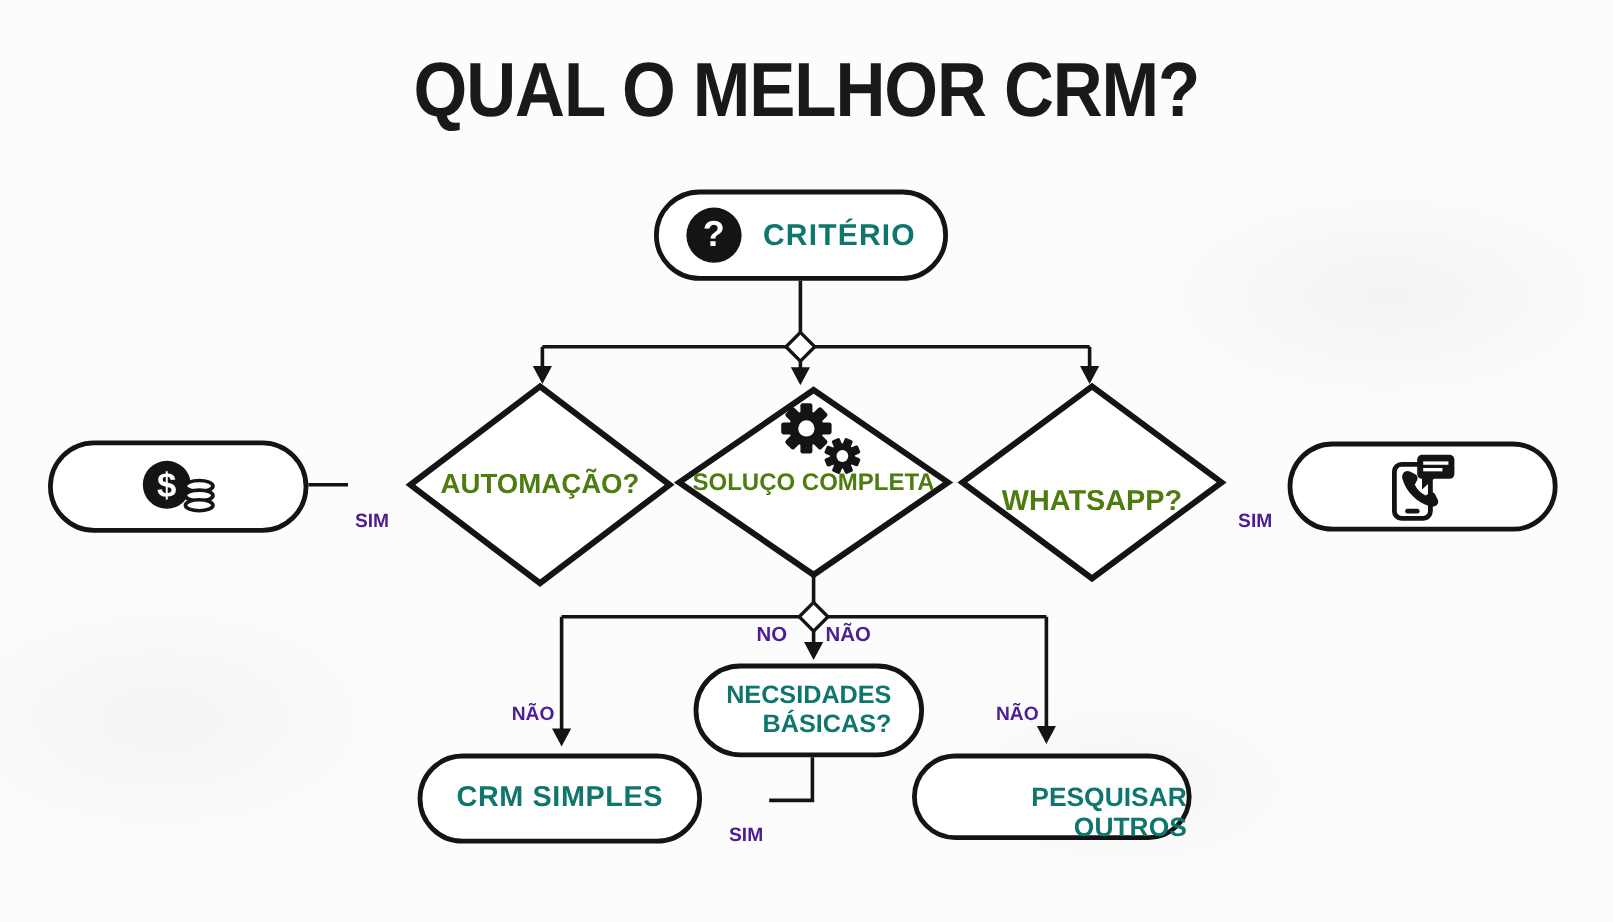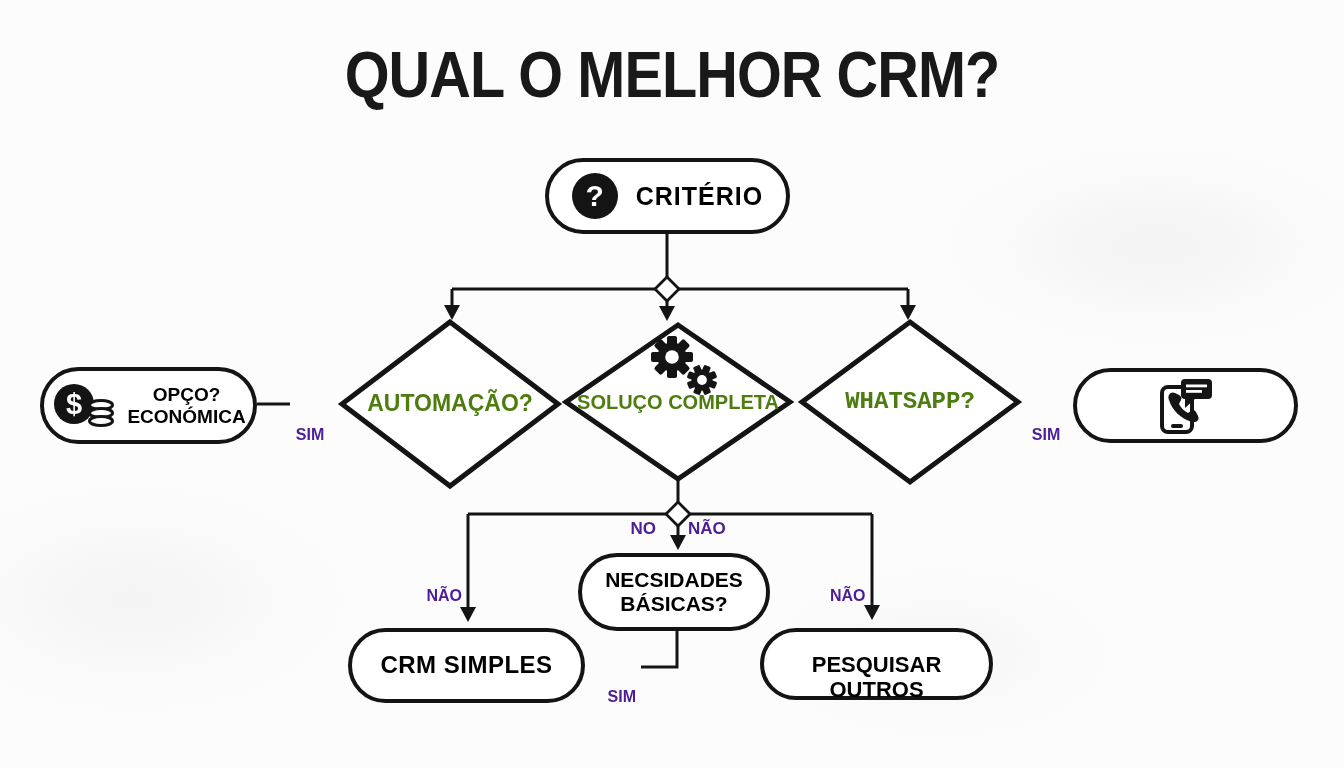--- a/index.html
+++ b/index.html
@@ -21,21 +21,21 @@
     text-align:center;font-size:64px;font-weight:800;letter-spacing:-1px;
     transform:scaleX(0.9);transform-origin:50% 50%;
     color:#191919;white-space:nowrap;
   }
 
   .pill{
     position:absolute;z-index:2;background:#fff;border:4px solid #141414;
     display:flex;align-items:center;justify-content:center;
     box-sizing:border-box;
   }
-  .pill-label{font-weight:700;color:#000000;text-align:center;line-height:1.12;}
+  .pill-label{font-weight:700;color:#0f766e;text-align:right;line-height:1.12;}
 
   .criterio{left:545px;top:158px;width:245px;height:76px;border-radius:38px;gap:18px;}
   .criterio .pill-label{font-size:25px;letter-spacing:1px;}
   .qcircle{
     width:46px;height:46px;border-radius:50%;background:#141414;color:#fff;
     display:flex;align-items:center;justify-content:center;
     font-size:30px;font-weight:800;flex:0 0 auto;
   }
 
   .economica{left:40px;top:367px;width:217px;height:77px;border-radius:39px;gap:10px;padding:0 10px;}
@@ -47,21 +47,21 @@
   .crm{left:348px;top:628px;width:237px;height:75px;border-radius:38px;}
   .crm .pill-label{font-size:24px;letter-spacing:0.5px;}
   .pesquisar{left:760px;top:628px;width:233px;height:72px;border-radius:36px;}
   .pesquisar .pill-label{font-size:22px;margin-top:28px;}
 
   .dlabel{
     position:absolute;z-index:2;text-align:center;font-weight:700;color:#4d7c0f;
   }
   .lbl-automacao{left:342px;top:390px;width:216px;font-size:23px;}
   .lbl-solucao{left:566px;top:391px;width:224px;font-size:20px;}
-  .lbl-whatsapp{left:802px;top:388px;width:216px;font-size:24px;font-family:Liberation Mono, monospace;}
+  .lbl-whatsapp{left:802px;top:404px;width:216px;font-size:24px;}
 
   .edge-label{
     position:absolute;z-index:2;font-weight:700;color:#4c1d95;font-size:16px;margin-top:32px;
   }
   .el-sim-left{left:290px;top:394px;width:40px;text-align:center;}
   .el-sim-right{left:1022px;top:394px;width:48px;text-align:center;}
   .el-no-center{left:612px;top:487px;width:44px;text-align:right;font-size:17px;}
   .el-nao-center{left:688px;top:487px;width:54px;text-align:left;font-size:17px;}
   .el-nao-left{left:418px;top:555px;width:44px;text-align:right;}
   .el-nao-right{left:830px;top:555px;width:50px;text-align:left;}
@@ -158,24 +158,20 @@
   <div class="pill economica">
     <svg class="icon-svg" width="66" height="52" viewBox="0 0 66 52">
       <circle cx="23" cy="24" r="20" fill="#141414"></circle>
       <text x="23" y="34" text-anchor="middle" font-size="29" font-weight="bold" fill="#ffffff" font-family="Liberation Sans, DejaVu Sans, sans-serif">$</text>
       <g fill="#ffffff" stroke="#141414" stroke-width="3">
         <ellipse cx="50" cy="25" rx="11.5" ry="4.6"></ellipse>
         <ellipse cx="50" cy="33" rx="11.5" ry="4.6"></ellipse>
         <ellipse cx="50" cy="41" rx="11.5" ry="4.6"></ellipse>
       </g>
     </svg>
-    <span class="pill-label">
-      <span>OPÇO?</span><br>
-      <span>ECONÓMICA</span>
-    </span>
   </div>
 
   <div class="pill comunicacao">
     <svg class="icon-svg" width="56" height="58" viewBox="0 0 56 58">
       <rect x="4" y="10" width="30" height="45" rx="6" fill="#ffffff" stroke="#141414" stroke-width="4"></rect>
       <rect x="13" y="47" width="12" height="4" rx="2" fill="#141414"></rect>
       <path d="M11 23 c-2 -5 2 -9 6 -7 l4 2 c2 1 3 3 2 5 l-2 4 c2 4 5 7 9 9 l3 -2 c2 -1 4 -1 5 1 l2 4 c2 4 -2 7 -6 6 C23 42 14 33 11 23 Z" fill="#141414"></path>
       <rect x="23" y="2" width="31" height="20" rx="4" fill="#141414"></rect>
       <polygon points="27,20 27,31 38,21" fill="#141414"></polygon>
       <rect x="28" y="7.5" width="21" height="2.8" fill="#ffffff"></rect>

